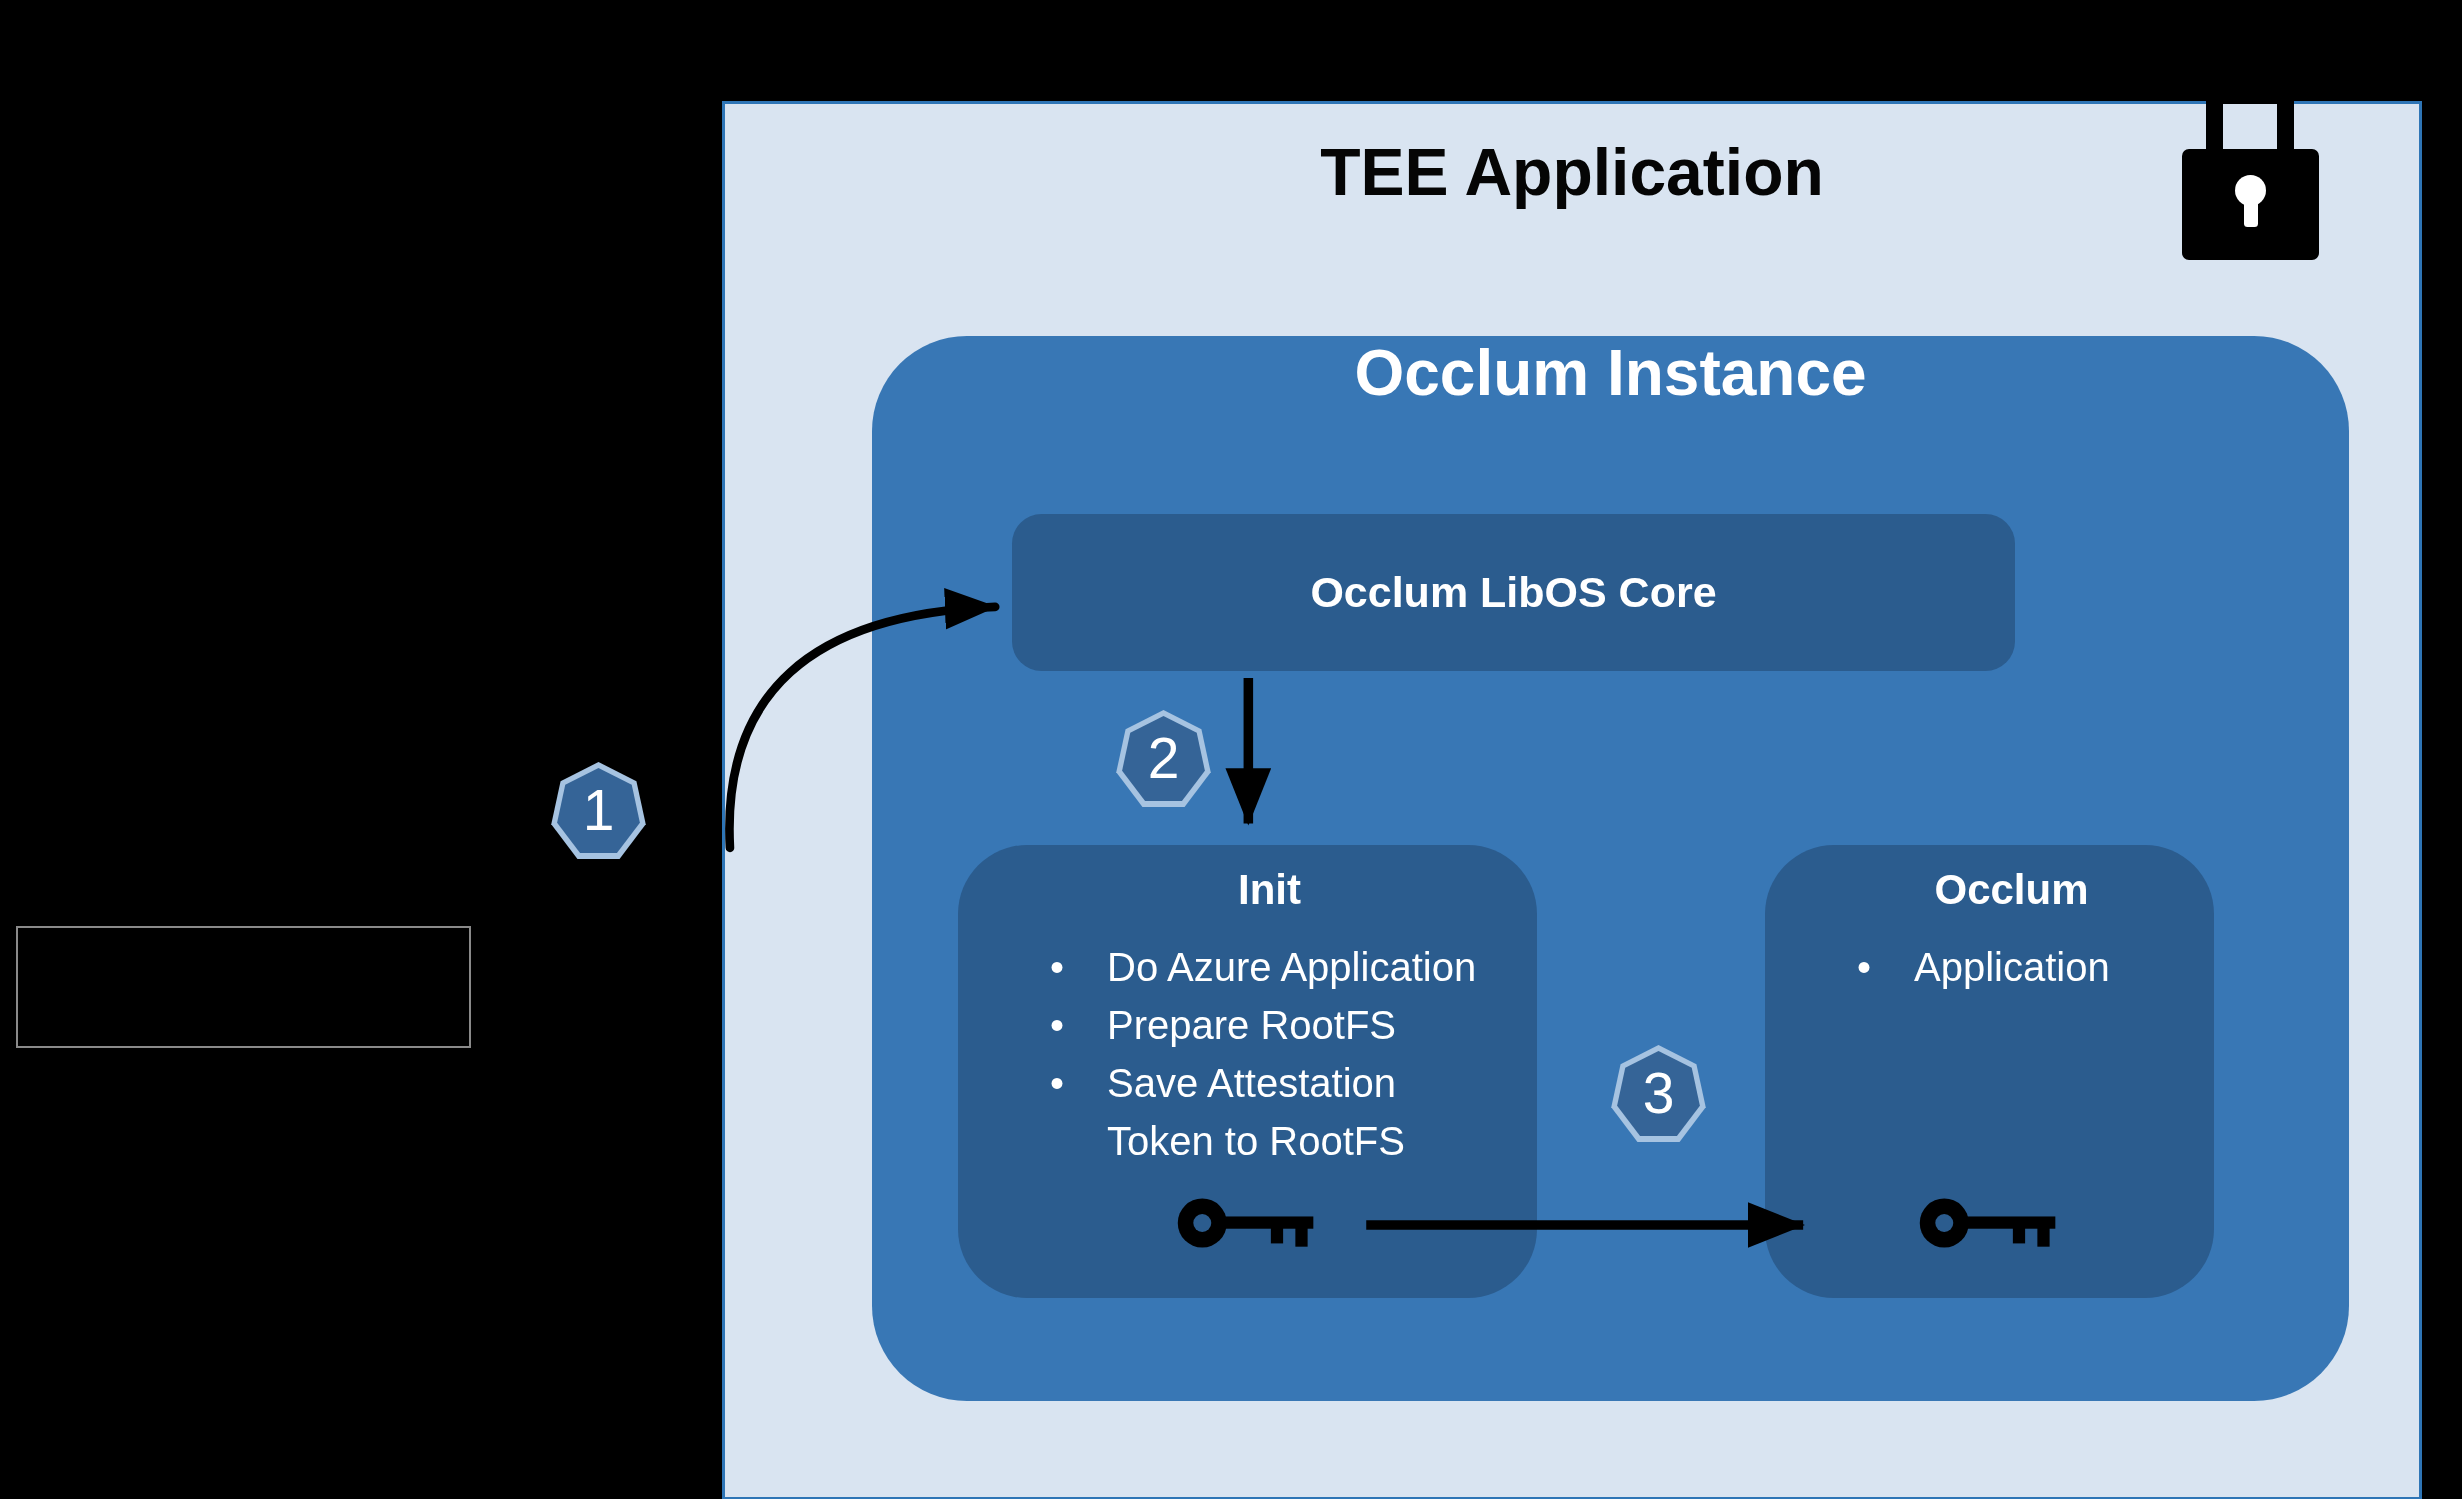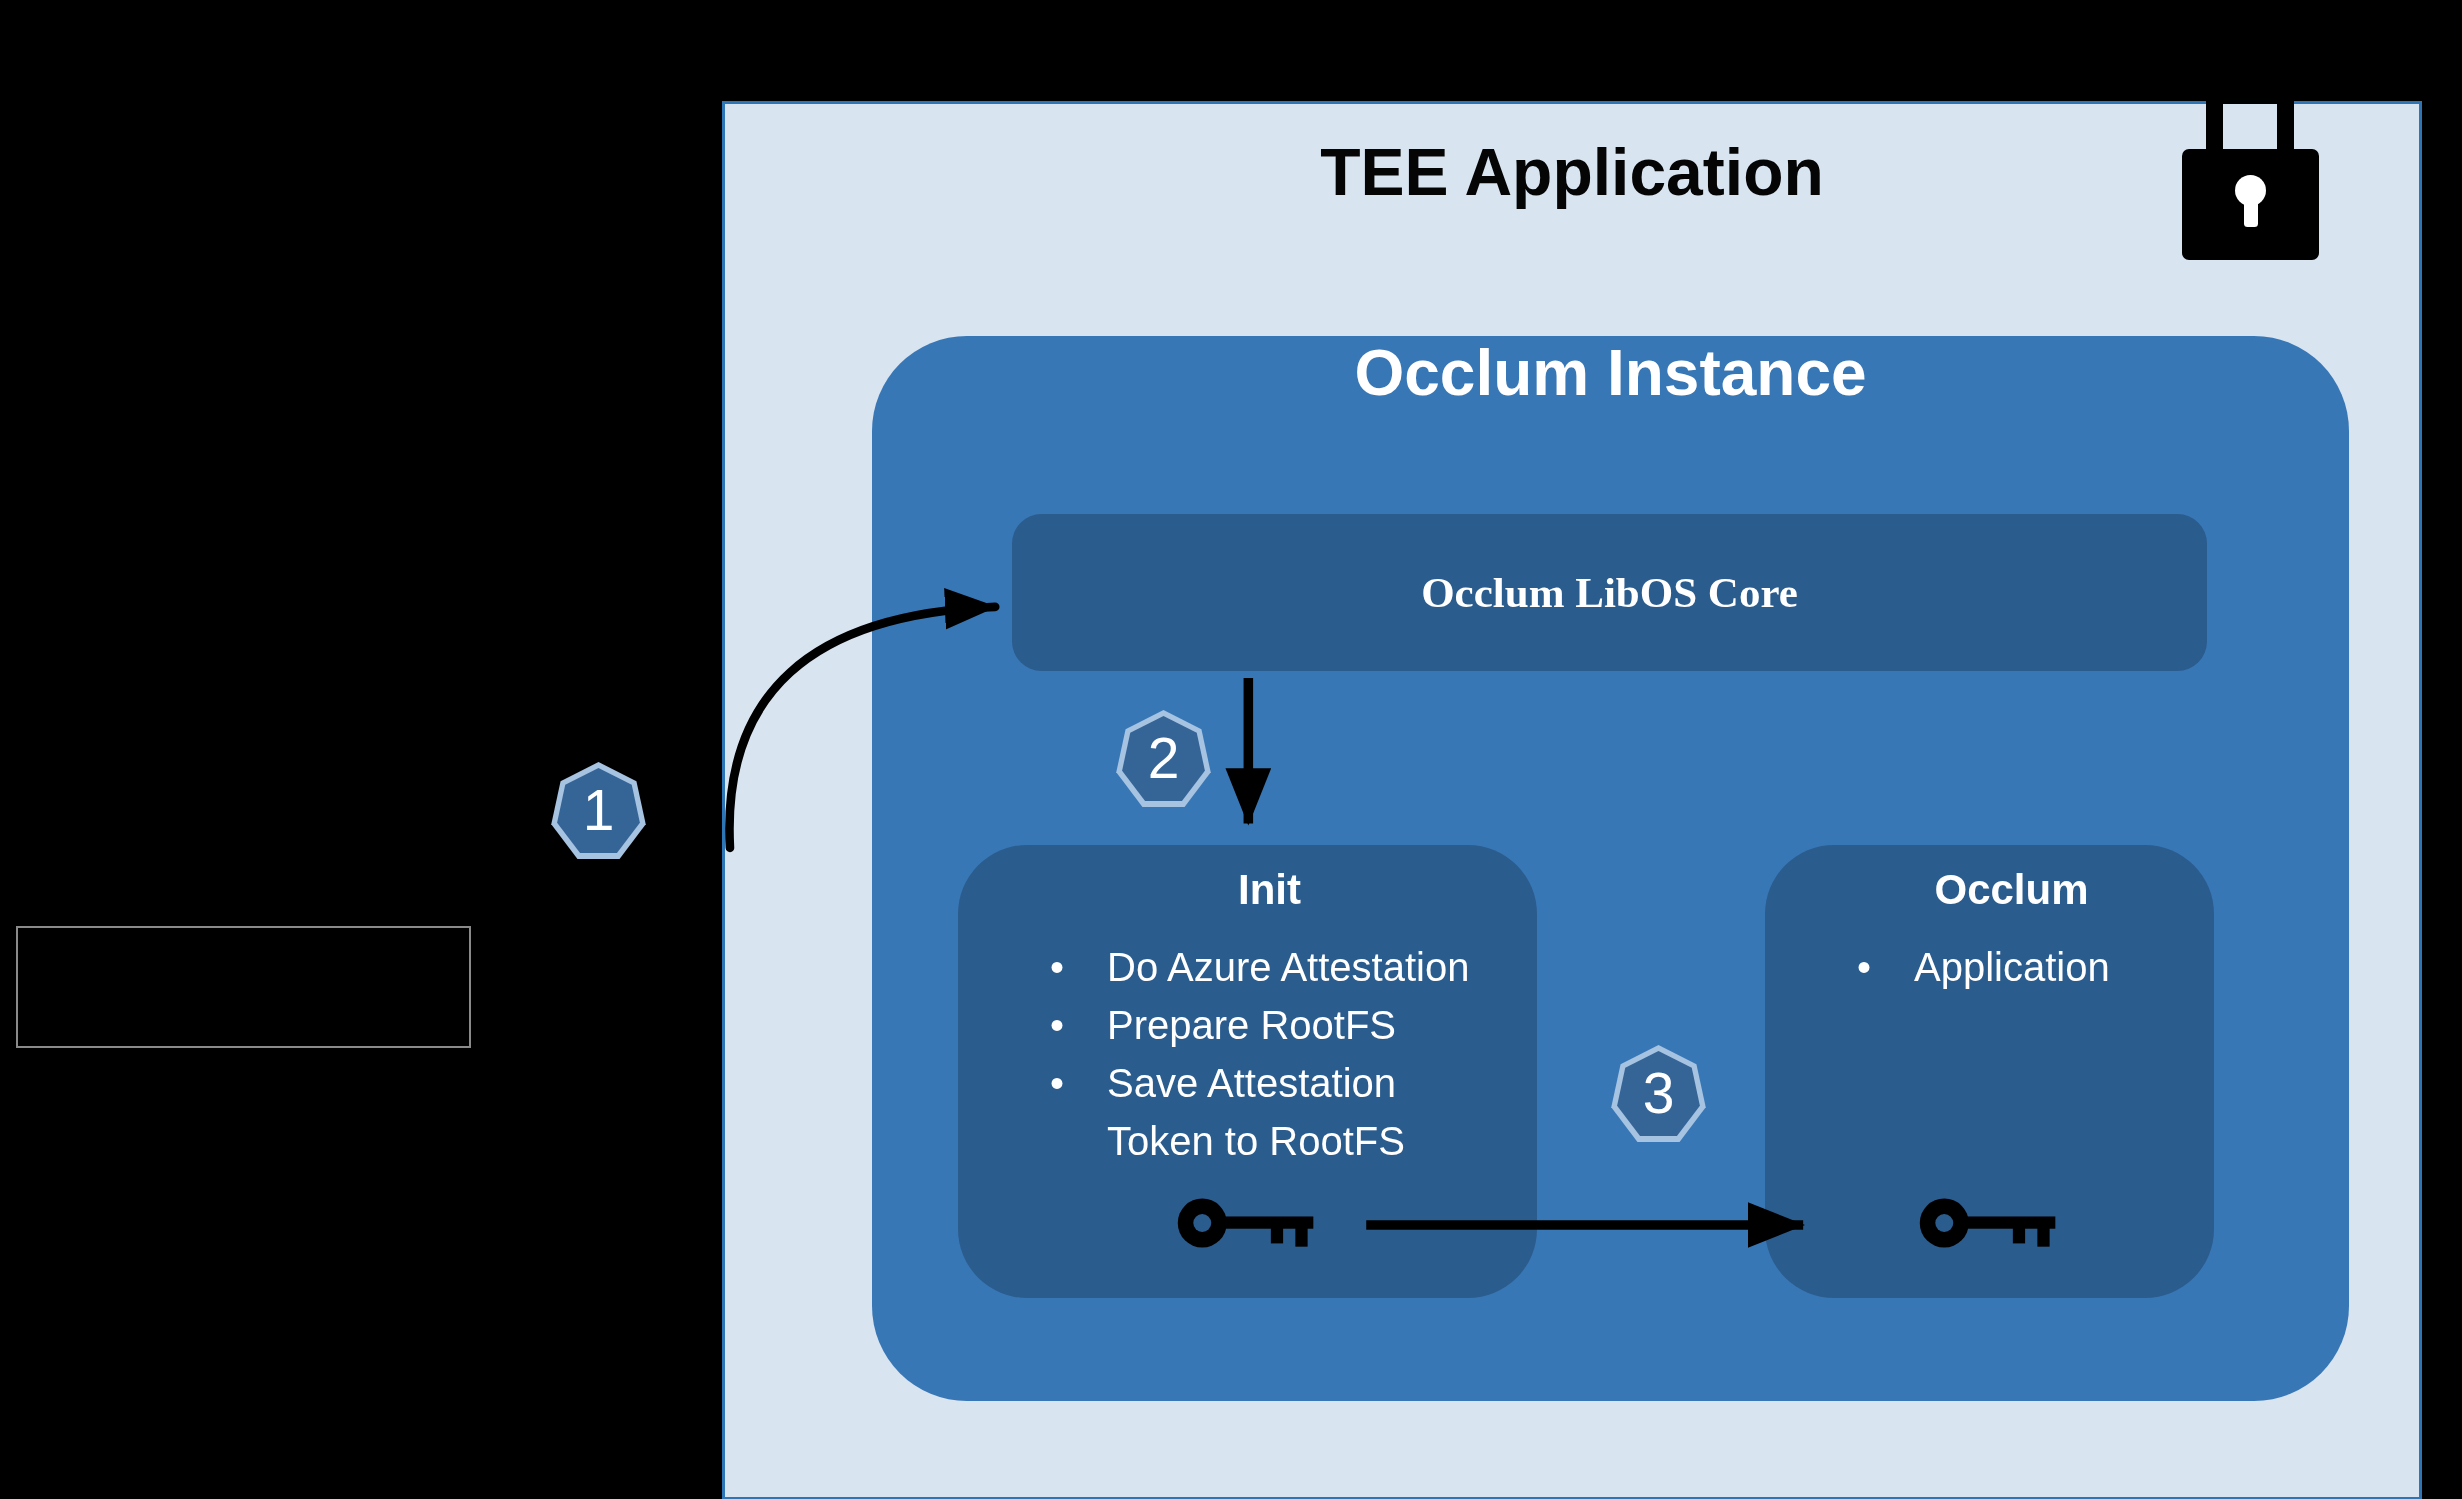--- a/index.html
+++ b/index.html
@@ -115,28 +115,27 @@
     font-size: 64px;
     font-weight: bold;
     color: #ffffff;
   }
 
   
   .libos-box {
     position: absolute;
     left: 140px;
     top: 178px;
-    width: 1195px;
+    width: 1003px;
     height: 157px;
     background: #2b5c8e;
     border-radius: 29.5px;
     display: flex;
     align-items: center;
     justify-content: center;
-    font-family: Liberation Serif, serif;
   }
   .libos-label {
     font-size: 43px;
     font-weight: bold;
     color: #ffffff;
   }
 
   
   .inner-box {
     position: absolute;
@@ -244,21 +243,21 @@
     <div class="instance-box">
       <div class="instance-title">Occlum Instance</div>
 
       <div class="libos-box">
         <span class="libos-label">Occlum LibOS Core</span>
       </div>
 
       <div class="inner-box init-box">
         <div class="inner-title">Init</div>
         <ul class="bullets">
-          <li>Do Azure Attestation</li>
+          <li>Do Azure Application</li>
           <li>Prepare RootFS</li>
           <li>Save Attestation
 Token to RootFS</li>
         </ul>
         <svg class="key-icon" viewBox="0 0 180 80" width="147" height="66">
           <circle cx="34" cy="40" r="30" fill="#000"></circle>
           <circle cx="34" cy="40" r="11" fill="#2b5c8e"></circle>
           <rect x="58" y="32" width="112" height="15" fill="#000"></rect>
           <rect x="118" y="45" width="15" height="20" fill="#000"></rect>
           <rect x="148" y="45" width="15" height="24" fill="#000"></rect>

